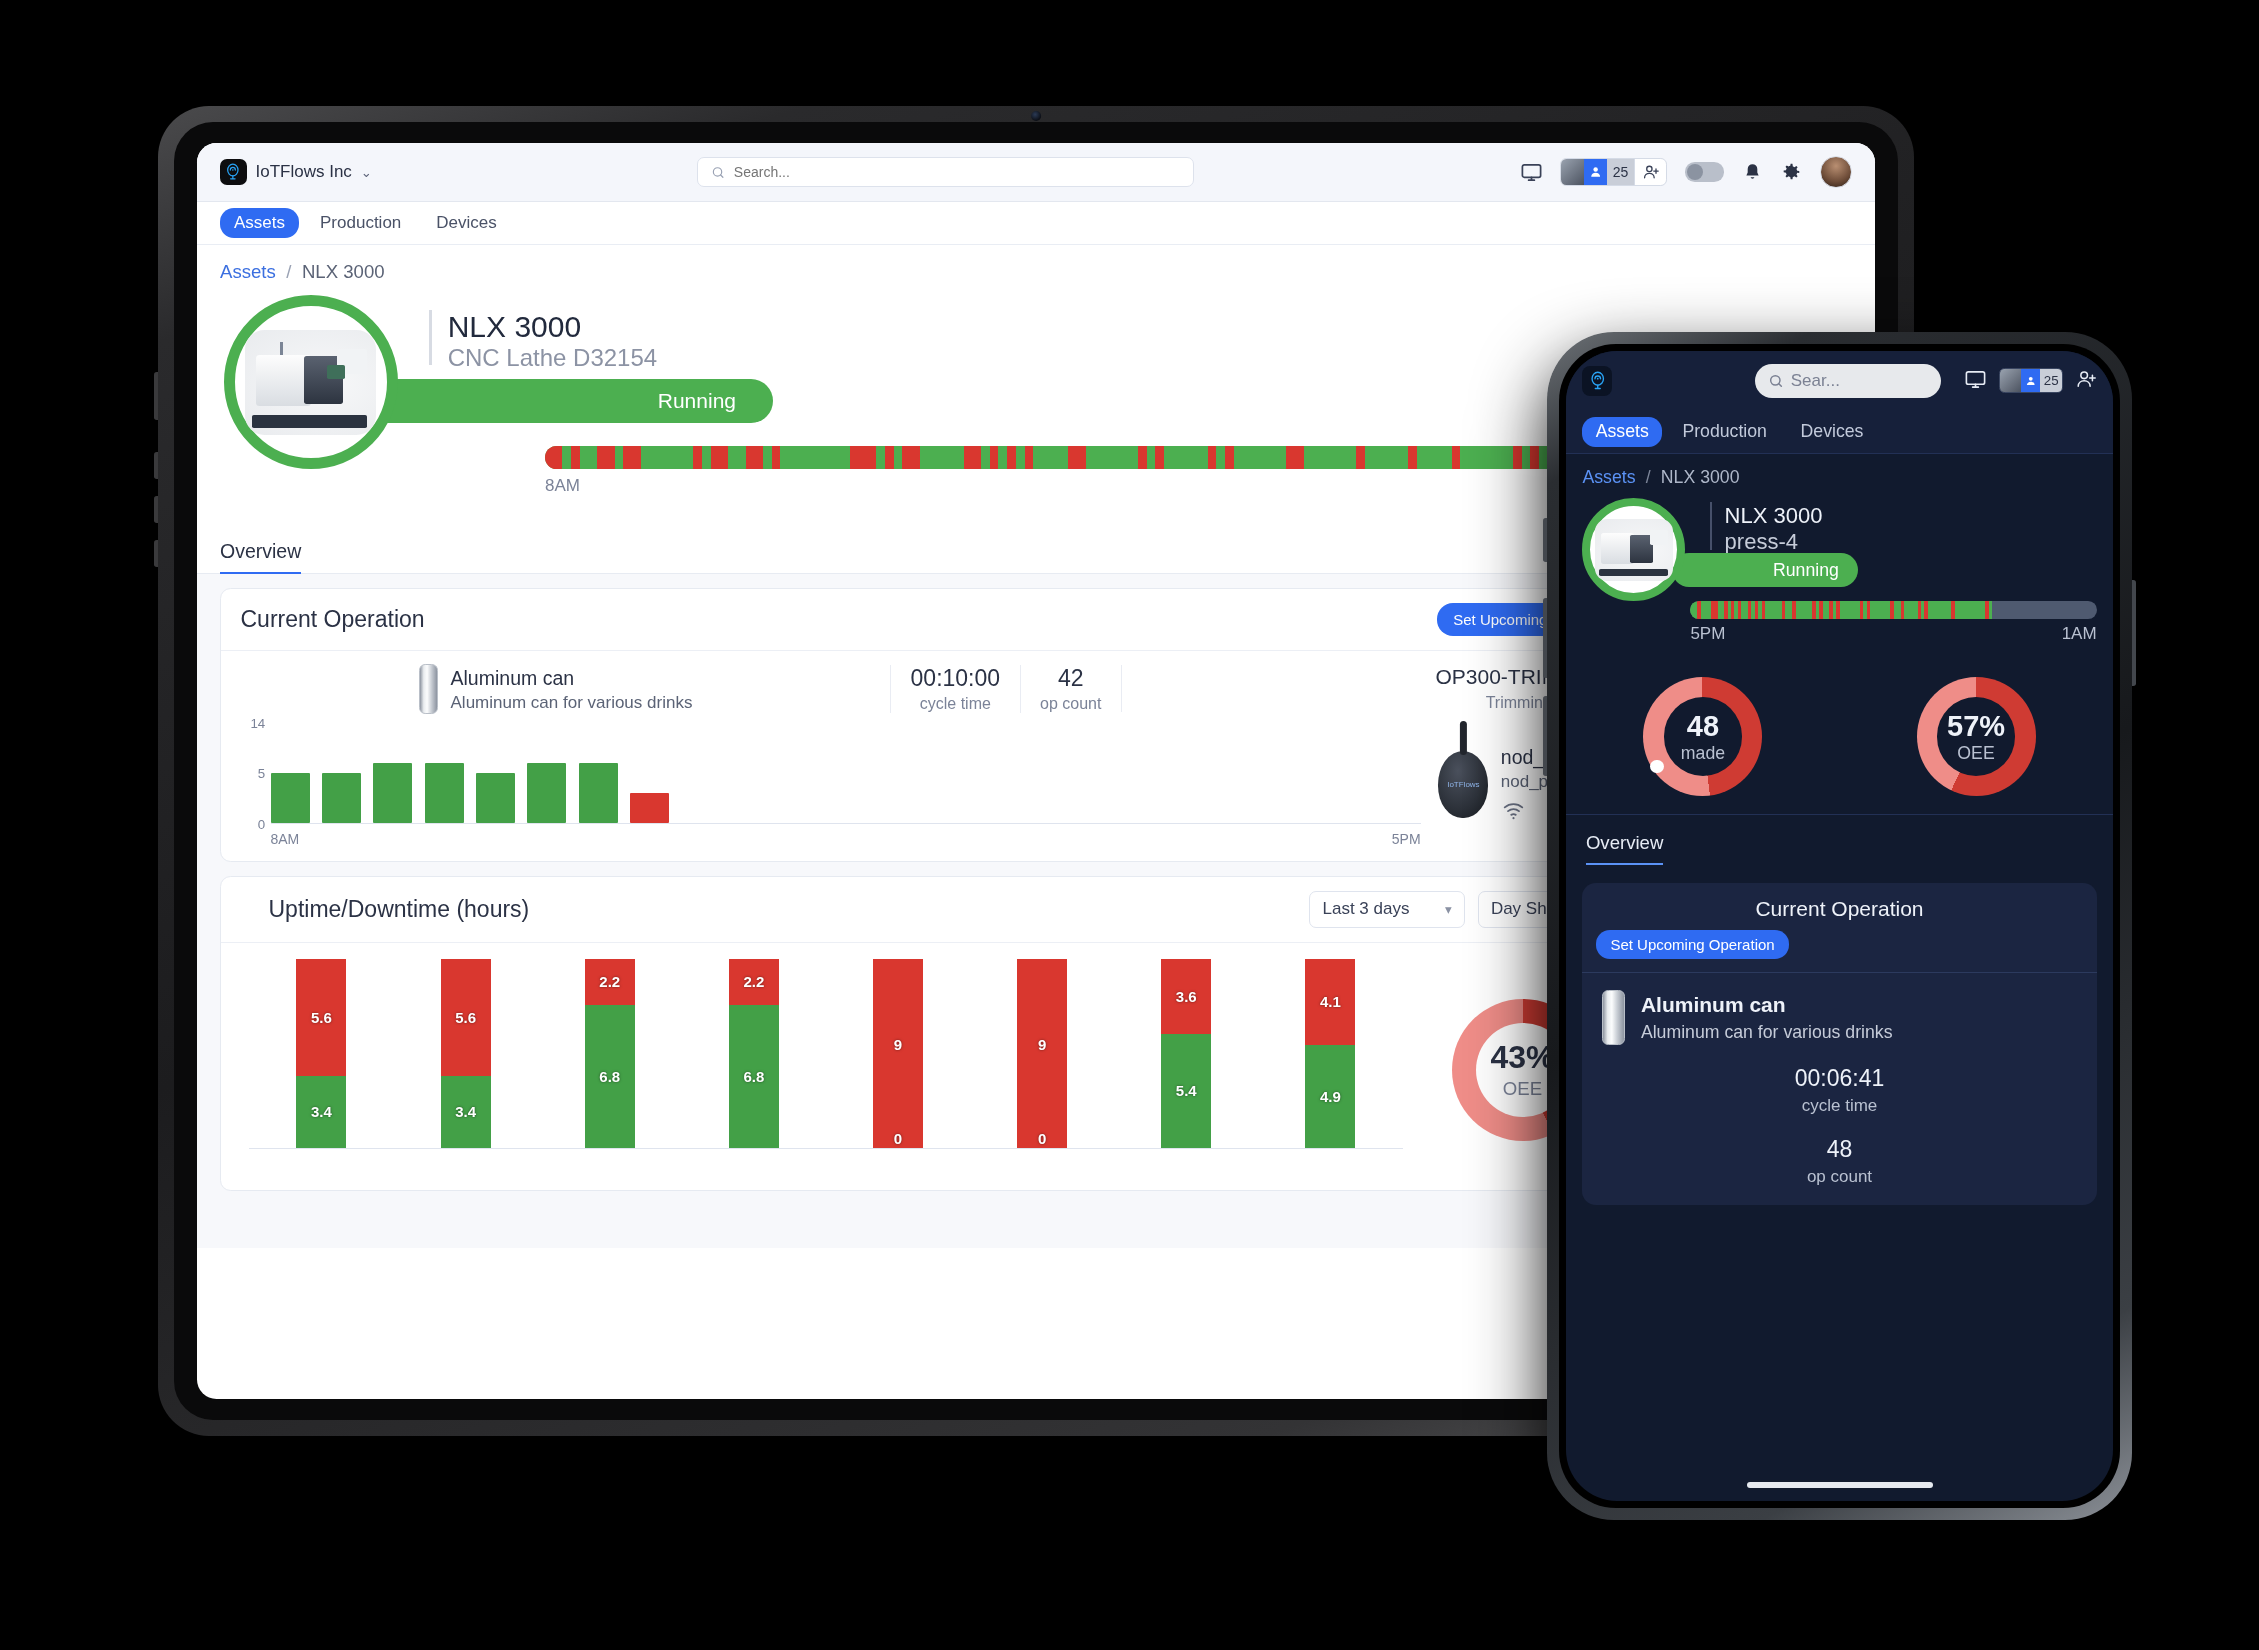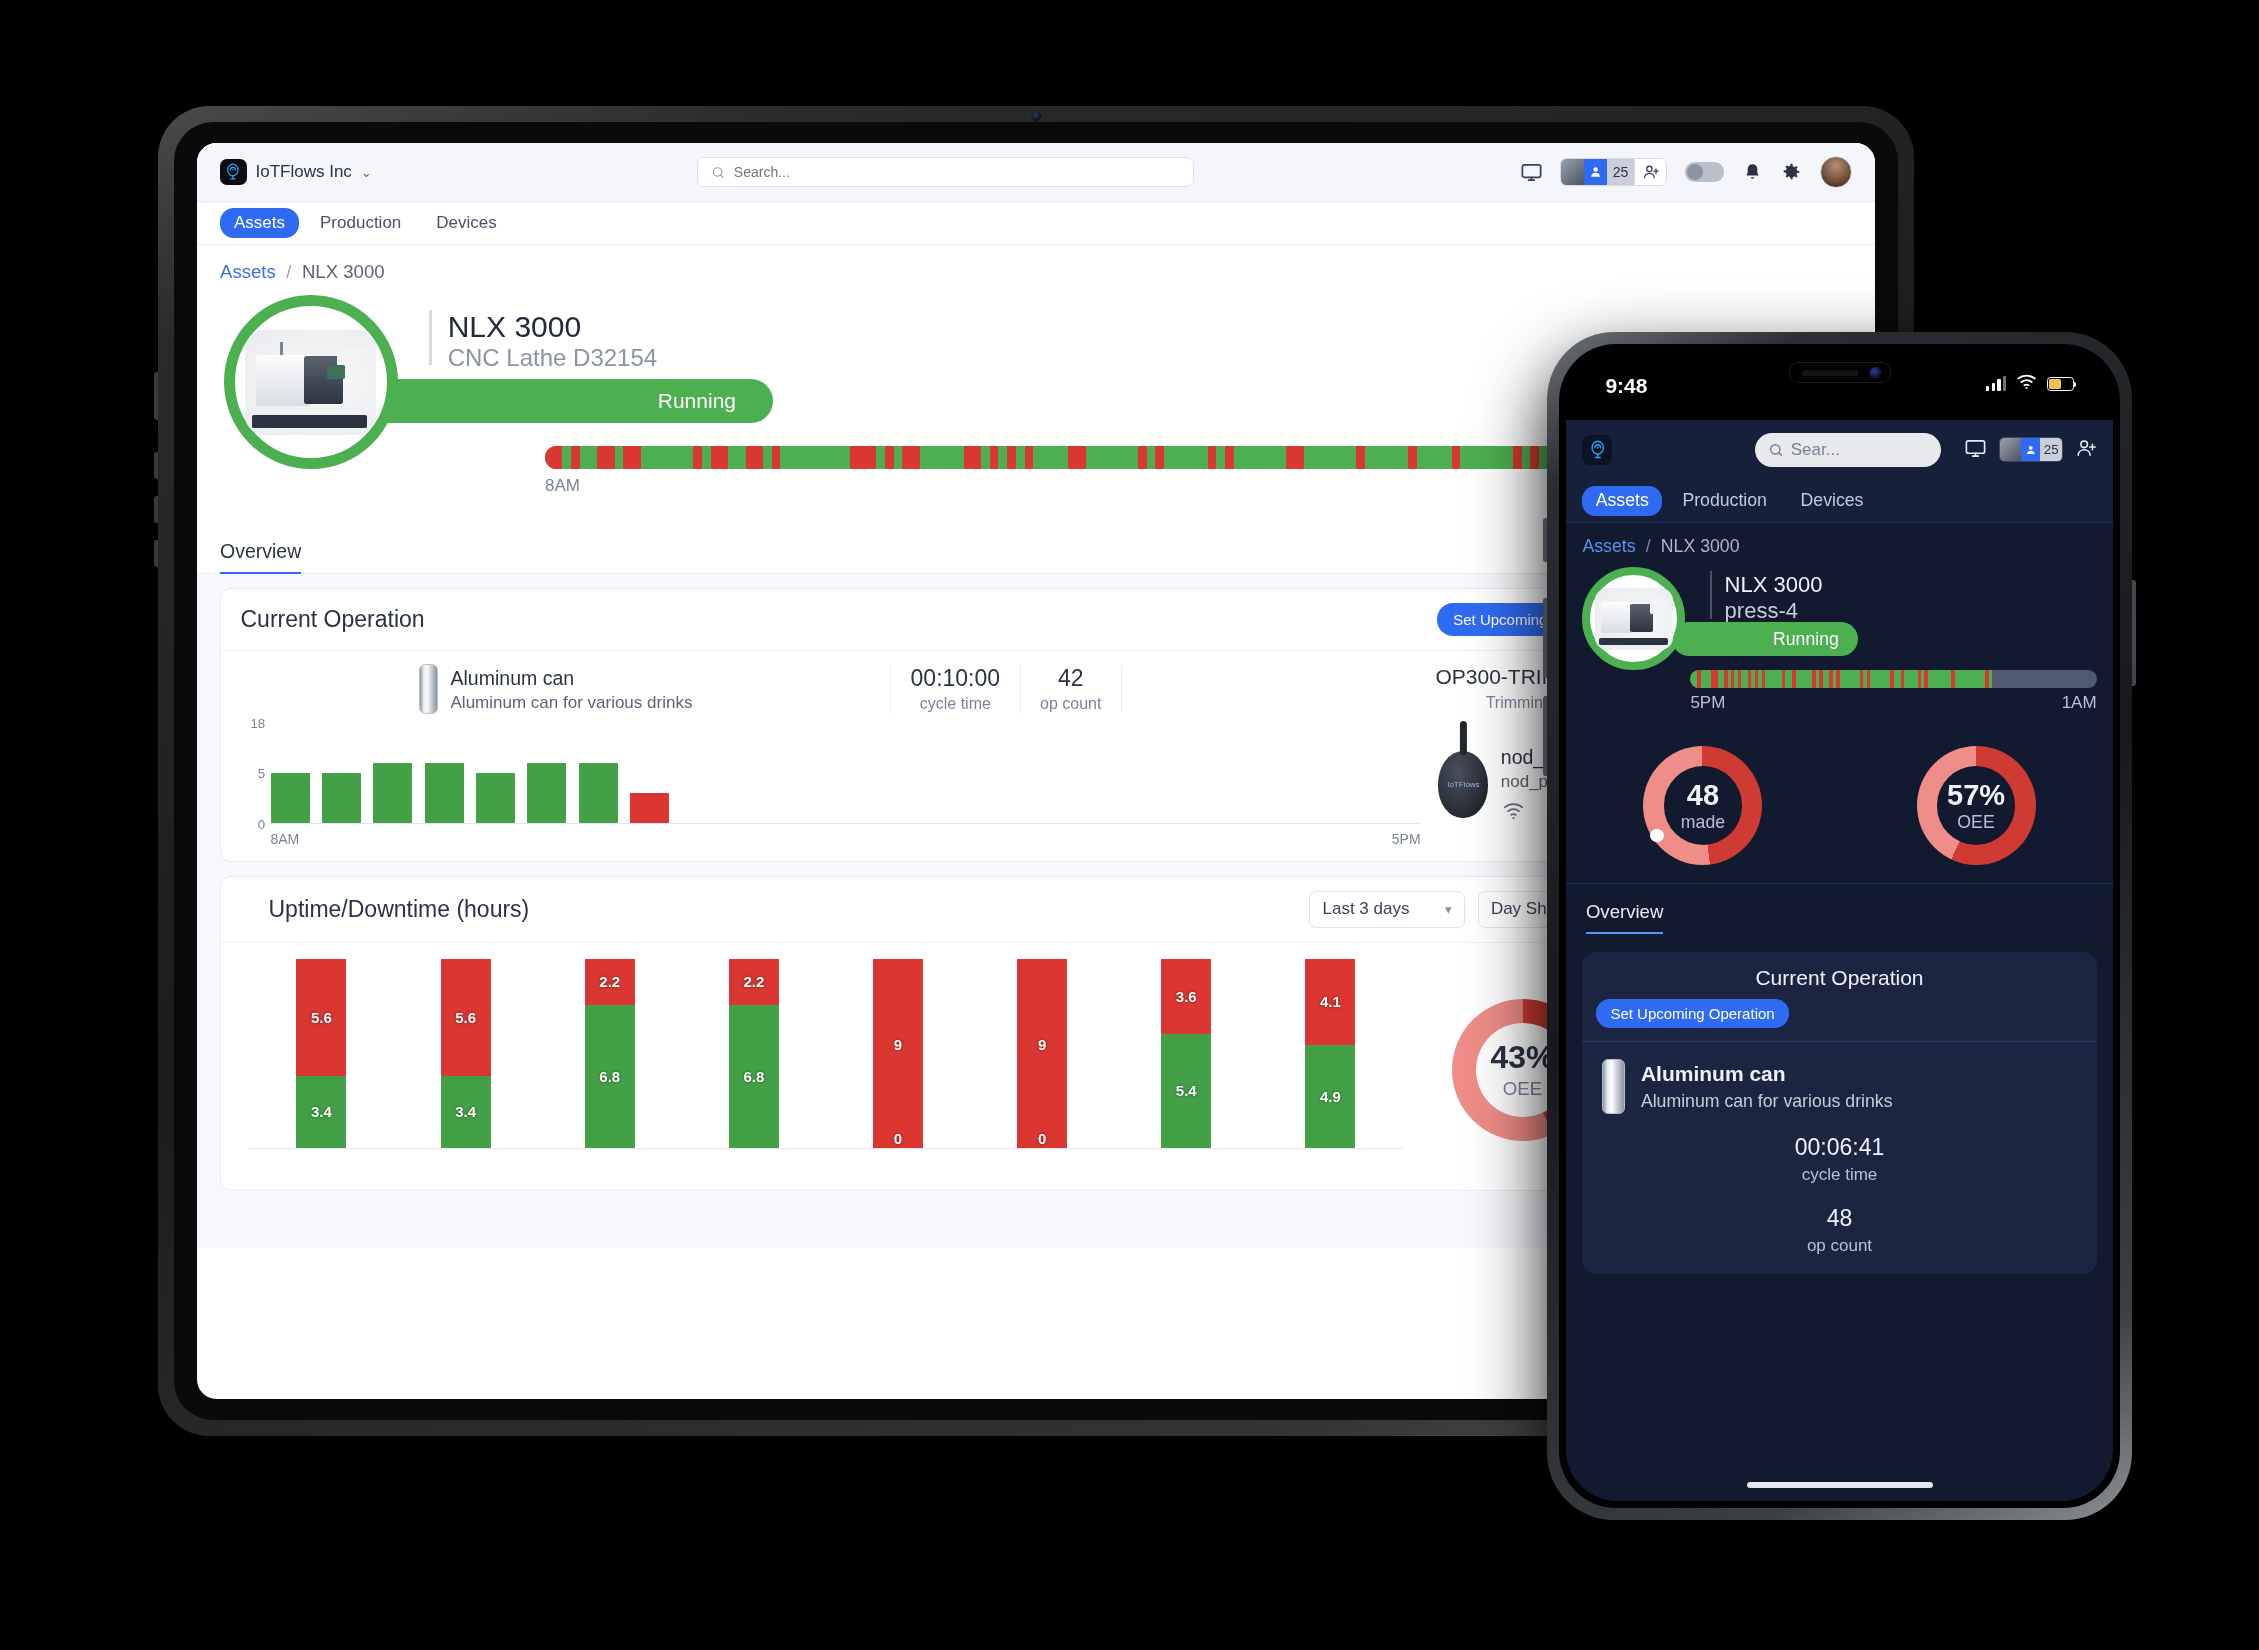--- a/index.html
+++ b/index.html
@@ -596,21 +596,21 @@
                 <div class="co-cell div last">
                   <span class="co-op">OP300-TRIMMING</span>
                   <span class="co-op-sub">Trimming the ears</span>
                 </div>
               </div>
               <div class="co-chartrow">
                 <div class="mini-chart">
                   <div class="mc-axis" id="mc-axis">
                       <div class="mc-tick" style="top: 100%;">0</div>
                       <div class="mc-tick" style="top: 50%;">5</div>
-                      <div class="mc-tick" style="top: 0%;">18</div>
+                      <div class="mc-tick" style="top: 0%;">14</div>
                     </div>
                   <div class="mc-plot" id="mc-plot">
                       <div class="mc-bar" style="height: 50%; background: rgb(67, 160, 71);"></div>
                       <div class="mc-bar" style="height: 50%; background: rgb(67, 160, 71);"></div>
                       <div class="mc-bar" style="height: 60%; background: rgb(67, 160, 71);"></div>
                       <div class="mc-bar" style="height: 60%; background: rgb(67, 160, 71);"></div>
                       <div class="mc-bar" style="height: 50%; background: rgb(67, 160, 71);"></div>
                       <div class="mc-bar" style="height: 60%; background: rgb(67, 160, 71);"></div>
                       <div class="mc-bar" style="height: 60%; background: rgb(67, 160, 71);"></div>
                       <div class="mc-bar" style="height: 30%; background: rgb(217, 55, 47);"></div>
@@ -783,46 +783,20 @@
   </div>
 
   <div class="phone">
     <div class="p-sidebtn-l pl1"></div>
     <div class="p-sidebtn-l pl2"></div>
     <div class="p-sidebtn-l pl3"></div>
     <div class="p-sidebtn ps1"></div>
     <div class="phone-inner">
       <div class="phone-screen">
 
-        <div class="p-statusbar">
-          <span class="p-time">9:48</span>
-          <span class="notch">
-            <span class="spk"></span>
-            <span class="cam"></span>
-          </span>
-          <span class="p-stat-r">
-            <span class="bars">
-              <i style="height:5.3px"></i>
-                <i style="height:8.9px"></i>
-                <i style="height:12.4px"></i>
-                <i style="height:15px;opacity:.45"></i>
-            </span>
-            <span>
-              <svg width="21" height="16" viewBox="0 0 24 18" fill="none" stroke="#fff" stroke-width="2" stroke-linecap="round">
-                <path d="M2.5 5a15 15 0 0 1 19 0"></path>
-                  <path d="M6 9a10 10 0 0 1 12 0"></path>
-                  <path d="M9.5 12.8a5 5 0 0 1 5 0"></path>
-                <circle cx="12" cy="15.8" r="1.2" fill="#fff" stroke="none"></circle>
-              </svg>
-            </span>
-            <span class="batt">
-                <i></i>
-              </span>
-          </span>
-        </div>
 
         <div class="p-header">
           <span class="p-logo">
             <svg width="19.5" height="19.5" viewBox="0 0 24 24" fill="none" stroke="#29a3f5" stroke-width="1.7">
               <ellipse cx="12" cy="9.5" rx="7" ry="8"></ellipse>
               <path d="M8.6 9.5a3.4 3.4 0 0 1 6.8 0" stroke-linecap="round"></path>
               <circle cx="12" cy="9.5" r="1.1" fill="#29a3f5" stroke="none"></circle>
               <path d="M12 17.5v4M12 21.5h-3M12 21.5h3" stroke-linecap="round"></path>
             </svg>
           </span>

